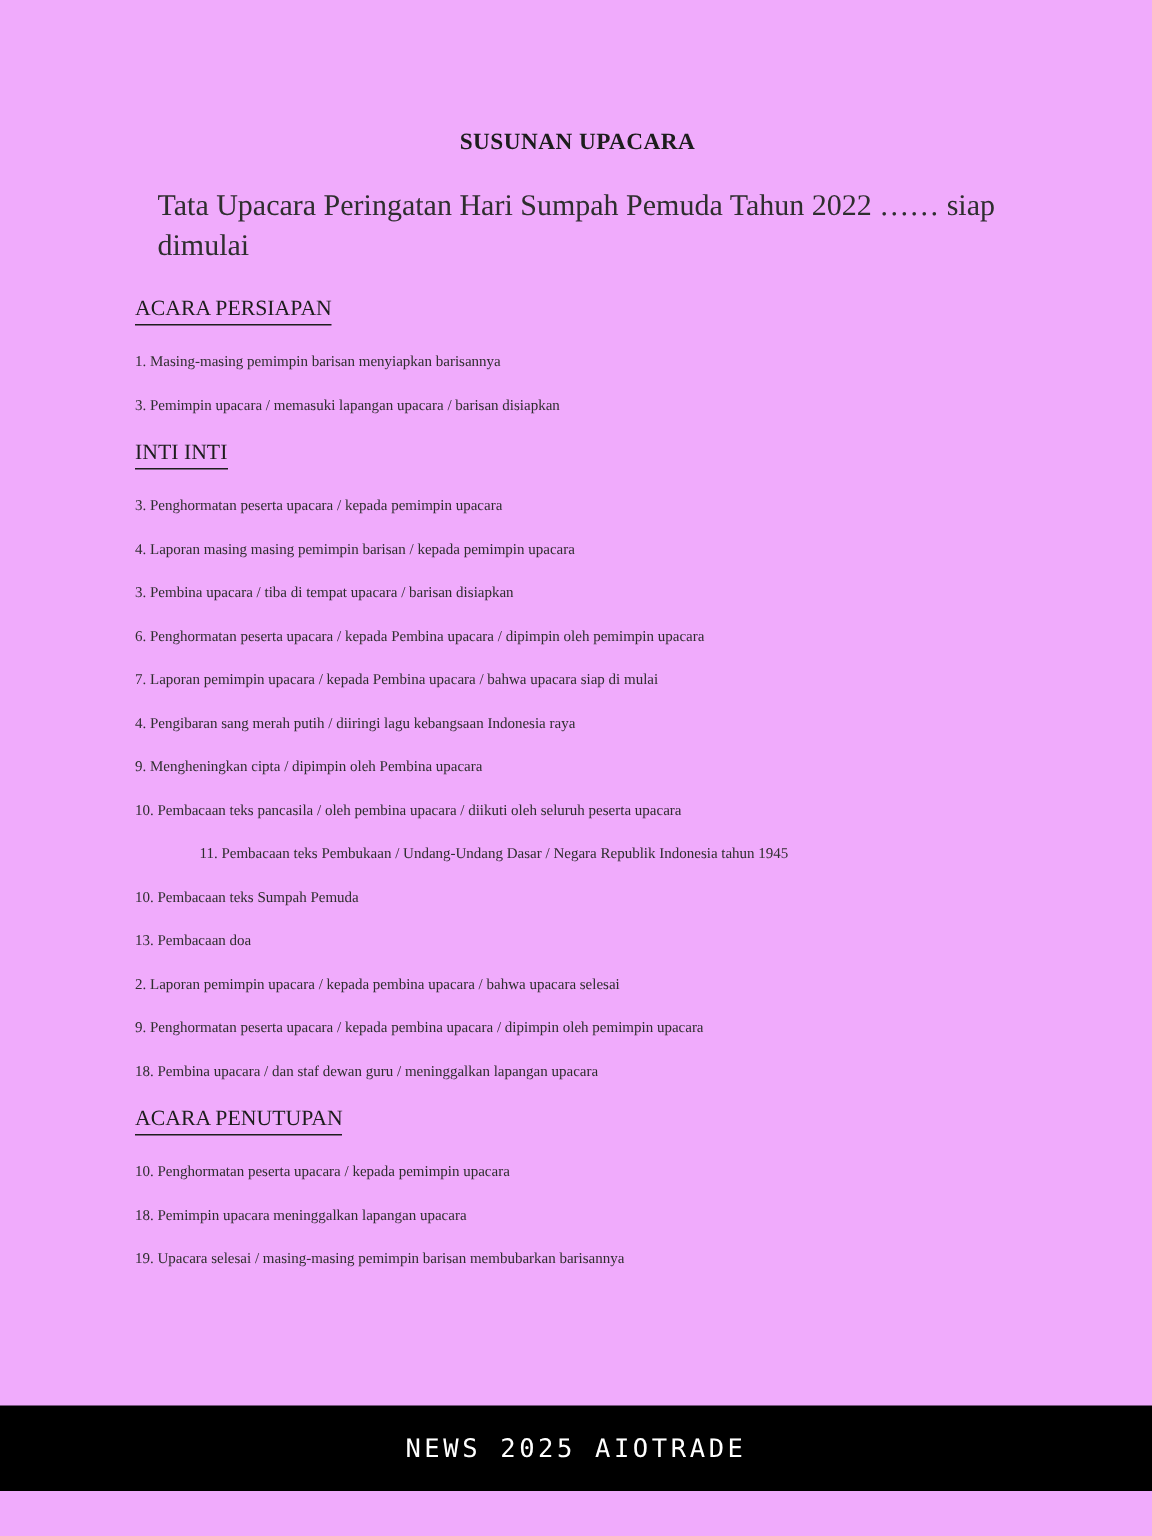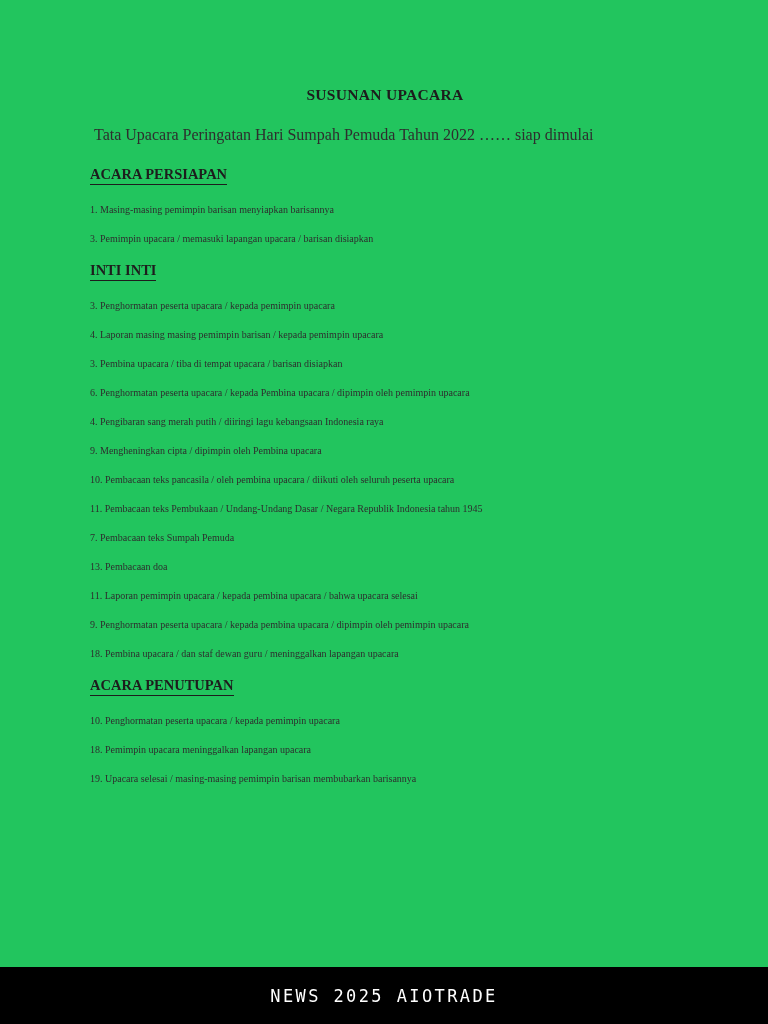--- a/index.html
+++ b/index.html
@@ -12,21 +12,21 @@
     height: 1024px;
     overflow: hidden;
     font-family: "Liberation Serif", "DejaVu Serif", serif;
     -webkit-font-smoothing: antialiased;
   }
 
   .page {
     position: relative;
     width: 768px;
     height: 1024px;
-    background: #22c55e;
+    background: #f0abfc;
     box-sizing: border-box;
   }
 
   .doc-body {
     position: absolute;
     left: 90px;
     top: 86px;
     width: 590px;
     color: #2b2b2b;
   }
@@ -34,29 +34,29 @@
   .doc-title {
     font-size: 15.5px;
     font-weight: bold;
     text-align: center;
     letter-spacing: 0.3px;
     margin: 0 0 20px 0;
     color: #1d1d1d;
   }
 
   .intro-line {
-    font-size: 16px;
+    font-size: 20px;
     line-height: 1.35;
-    margin: 0 0 19px 4px;
+    margin: 0 0 19px 15px;
     color: #2e2e2e;
   }
 
   .section-head {
     font-size: 14.5px;
-    font-weight: bold;
+    font-weight: normal;
     margin: 0 0 18px 0;
     color: #1d1d1d;
     display: inline-block;
     border-bottom: 1.6px solid #1d1d1d;
     padding-bottom: 1px;
     line-height: 1.25;
   }
   .section-head-wrap {
     margin: 0 0 18px 0;
   }
@@ -66,26 +66,27 @@
 
   .item {
     font-size: 10px;
     line-height: 1.4;
     margin: 0 0 15px 0;
     color: #2e2e2e;
   }
   .item.justify {
     text-align: justify;
     text-justify: inter-word;
+    margin-left: 43px;
   }
 
   .watermark-bar {
     position: absolute;
     left: 0;
-    top: 967px;
+    top: 937px;
     width: 768px;
     height: 57px;
     background: #000000;
     display: flex;
     align-items: center;
     justify-content: center;
   }
   .watermark-text {
     color: #ffffff;
     font-family: "DejaVu Sans Mono", "Liberation Mono", monospace;
@@ -112,27 +113,28 @@
     <div class="item">1. Masing-masing pemimpin barisan menyiapkan barisannya</div>
     <div class="item">3. Pemimpin upacara / memasuki lapangan upacara / barisan disiapkan</div>
 
     <div class="section-head-wrap">
       <span class="section-head">INTI INTI</span>
     </div>
     <div class="item">3. Penghormatan peserta upacara / kepada pemimpin upacara</div>
     <div class="item">4. Laporan masing masing pemimpin barisan / kepada pemimpin upacara</div>
     <div class="item">3. Pembina upacara / tiba di tempat upacara / barisan disiapkan</div>
     <div class="item">6. Penghormatan peserta upacara / kepada Pembina upacara / dipimpin oleh pemimpin upacara</div>
+    <div class="item">7. Laporan pemimpin upacara / kepada Pembina upacara / bahwa upacara siap di mulai</div>
     <div class="item">4. Pengibaran sang merah putih / diiringi lagu kebangsaan Indonesia raya</div>
     <div class="item">9. Mengheningkan cipta / dipimpin oleh Pembina upacara</div>
     <div class="item">10.  Pembacaan teks pancasila / oleh pembina upacara / diikuti oleh seluruh peserta upacara</div>
     <div class="item justify">11. Pembacaan teks Pembukaan / Undang-Undang Dasar / Negara Republik Indonesia tahun 1945</div>
-    <div class="item">7. Pembacaan teks Sumpah Pemuda</div>
+    <div class="item">10. Pembacaan teks Sumpah Pemuda</div>
     <div class="item">13. Pembacaan doa</div>
-    <div class="item">11. Laporan pemimpin upacara / kepada pembina upacara / bahwa upacara selesai</div>
+    <div class="item">2. Laporan pemimpin upacara / kepada pembina upacara / bahwa upacara selesai</div>
     <div class="item">9. Penghormatan peserta upacara / kepada pembina upacara / dipimpin oleh pemimpin upacara</div>
     <div class="item">18. Pembina upacara / dan staf dewan guru / meninggalkan lapangan upacara</div>
 
     <div class="section-head-wrap">
       <span class="section-head">ACARA PENUTUPAN </span>
     </div>
     <div class="item">10. Penghormatan peserta upacara / kepada pemimpin upacara</div>
     <div class="item">18. Pemimpin upacara meninggalkan lapangan upacara</div>
     <div class="item">19. Upacara selesai / masing-masing pemimpin barisan membubarkan barisannya</div>
 

